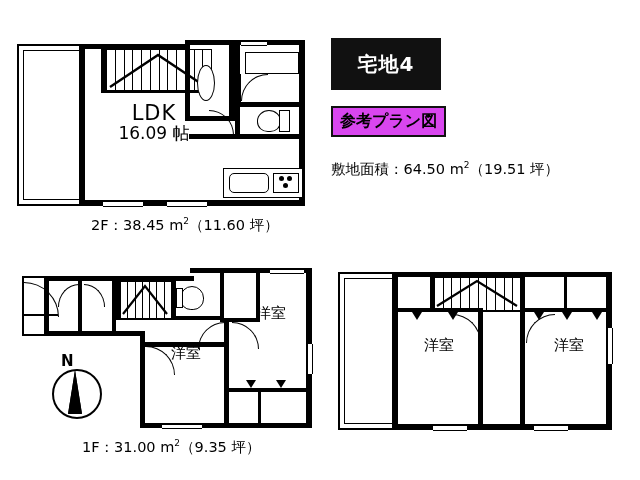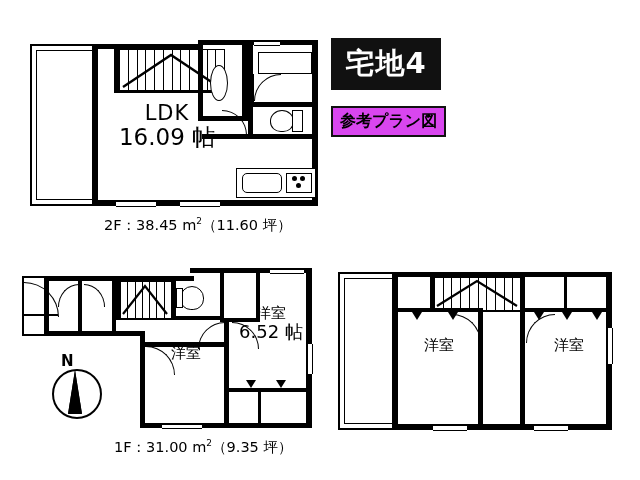--- a/index.html
+++ b/index.html
@@ -10,21 +10,21 @@
   }
   .root{position:absolute;inset:0;}
   .abs{position:absolute;}
 
   
   #title-badge{
     left:331px;top:38px;width:110px;height:52px;background:#111;
     display:flex;align-items:center;justify-content:center;
   }
   #title-badge span{
-    color:#fff;font-size:29px;font-weight:bold;letter-spacing:1px;
+    color:#fff;font-size:20px;font-weight:bold;letter-spacing:1px;
     font-family:"DejaVu Sans",sans-serif;
   }
   #plan-note{
     left:331px;top:106px;height:25px;border:2px solid #111;
     padding:1px 7px;display:flex;align-items:center;background:#d946ef;
   }
   #plan-note span{font-size:16px;font-weight:bold;font-family:"DejaVu Sans",sans-serif;}
   .spec-line{font-size:14.5px;white-space:nowrap;font-family:"DejaVu Sans",sans-serif;}
   #spec-land{left:331px;top:160px;}
   #spec-floor{left:331px;top:190px;}
@@ -36,21 +36,21 @@
     position:absolute;font-size:14.5px;white-space:nowrap;
     font-family:"DejaVu Sans",sans-serif;
   }
   
   .w{position:absolute;background:#000;}
   .thin{position:absolute;background:#000;}
   .lbl{position:absolute;white-space:nowrap;text-align:center;font-family:"DejaVu Sans",sans-serif;}
   .lbl .nm{display:block;font-size:15px;line-height:1.05;}
   .lbl .sz{display:block;font-size:18px;line-height:1.15;}
   .lbl.big .nm{font-size:21px;letter-spacing:1px;}
-  .lbl.big .sz{font-size:23px;}
+  .lbl.big .sz{font-size:17px;}
 
   
   .arc{position:absolute;border:1.4px solid #000;background:transparent;}
   .arc.tl{border-right:none;border-bottom:none;border-top-left-radius:100%;}
   .arc.tr{border-left:none;border-bottom:none;border-top-right-radius:100%;}
 
   
   .stair{position:absolute;border:1.5px solid #000;background:#fff;
          display:flex;overflow:hidden;}
   .stair i{flex:1 1 auto;border-right:1.5px solid #000;}
@@ -85,23 +85,26 @@
 <div class="root">
 
   <div class="abs" id="title-badge">
     <span>宅地4</span>
   </div>
 
   <div class="abs" id="plan-note">
     <span>参考プラン図</span>
   </div>
 
-
-
-  <div class="plan" id="plan-2f" style="left:30px;top:40px;width:292px;height:170px;">
+  <div class="abs spec-line" id="spec-land">
+    <span>敷地面積：64.50 </span><span>m</span><span class="sup">2</span><span>（19.51 坪）</span>
+  </div>
+
+
+  <div class="plan" id="plan-2f" style="left:17px;top:40px;width:292px;height:170px;">
 
     <div class="thin" style="left:0;top:4px;width:1.5px;height:162px;"></div>
     <div class="thin" style="left:0;top:4px;width:66px;height:1.5px;"></div>
     <div class="thin" style="left:0;top:164px;width:66px;height:1.5px;"></div>
     <div class="thin" style="left:6px;top:10px;width:1px;height:150px;"></div>
     <div class="thin" style="left:6px;top:10px;width:56px;height:1px;"></div>
     <div class="thin" style="left:6px;top:159px;width:56px;height:1px;"></div>
 
     <div class="w" style="left:62px;top:4px;width:6px;height:162px;"></div>
     <div class="w" style="left:62px;top:160px;width:226px;height:6px;"></div>
@@ -223,27 +226,26 @@
     <div class="hang" style="left:224px;top:112px;"></div>
     <div class="hang" style="left:254px;top:112px;"></div>
     <div class="w" style="left:236px;top:120px;width:3px;height:40px;"></div>
 
     <div class="thin" style="left:248px;top:1px;width:34px;height:3px;background:#fff;border-top:1px solid #000;border-bottom:1px solid #000;"></div>
     <div class="thin" style="left:140px;top:156px;width:40px;height:3px;background:#fff;border-top:1px solid #000;border-bottom:1px solid #000;"></div>
     <div class="thin" style="left:285px;top:76px;width:4px;height:30px;background:#fff;border-left:1px solid #000;border-right:1px solid #000;"></div>
 
     <div class="lbl" style="left:206px;top:38px;width:86px;">
       <span class="nm">洋室</span>
-      <span class="sz">6.52 帖</span>
     </div>
     <div class="lbl" style="left:122px;top:78px;width:84px;">
       <span class="nm">洋室</span>
     </div>
 
-    <div class="caption" style="left:92px;top:170px;text-align:center;">
+    <div class="caption" style="left:60px;top:170px;text-align:center;">
       <span>1F：31.00 </span><span>m</span><span class="sup">2</span><span>（9.35 坪）</span>
     </div>
   </div>
 
   <div class="abs" id="compass">
     <div class="nlab">N</div>
     <div class="ring"></div>
     <svg class="abs" style="left:7px;top:14px;width:46px;height:46px;" viewBox="0 0 46 46">
       <path d="M23,1 L30,45 L23,38 Z" fill="#000"></path>
       <path d="M23,1 L16,45 L23,38 Z" fill="#000"></path>

